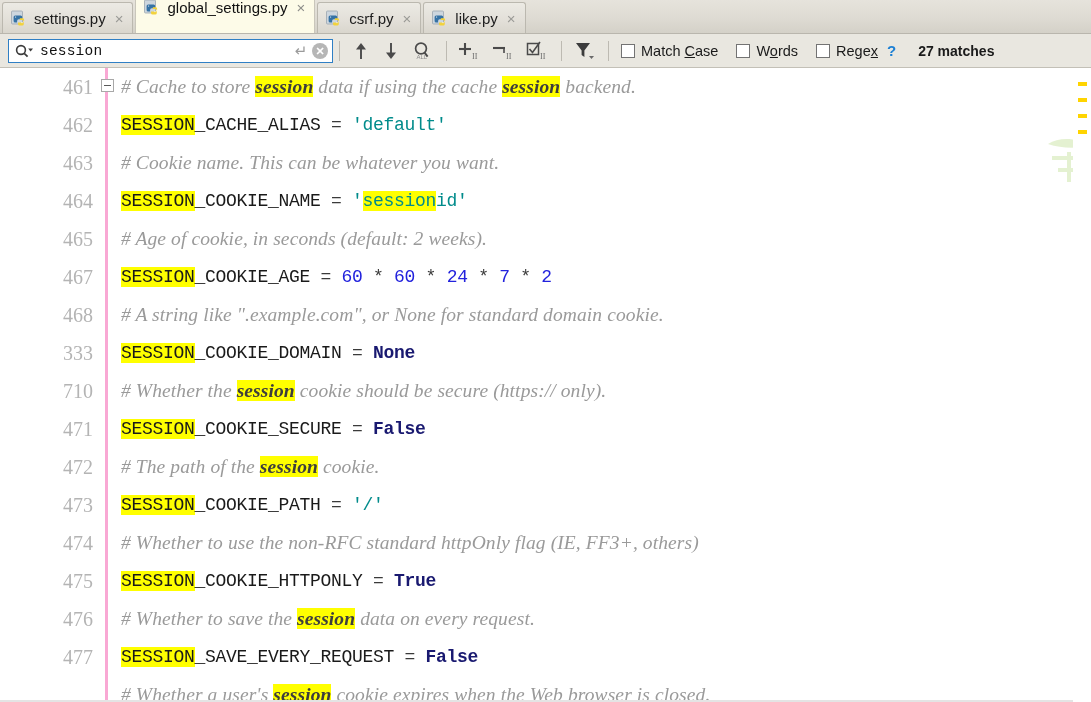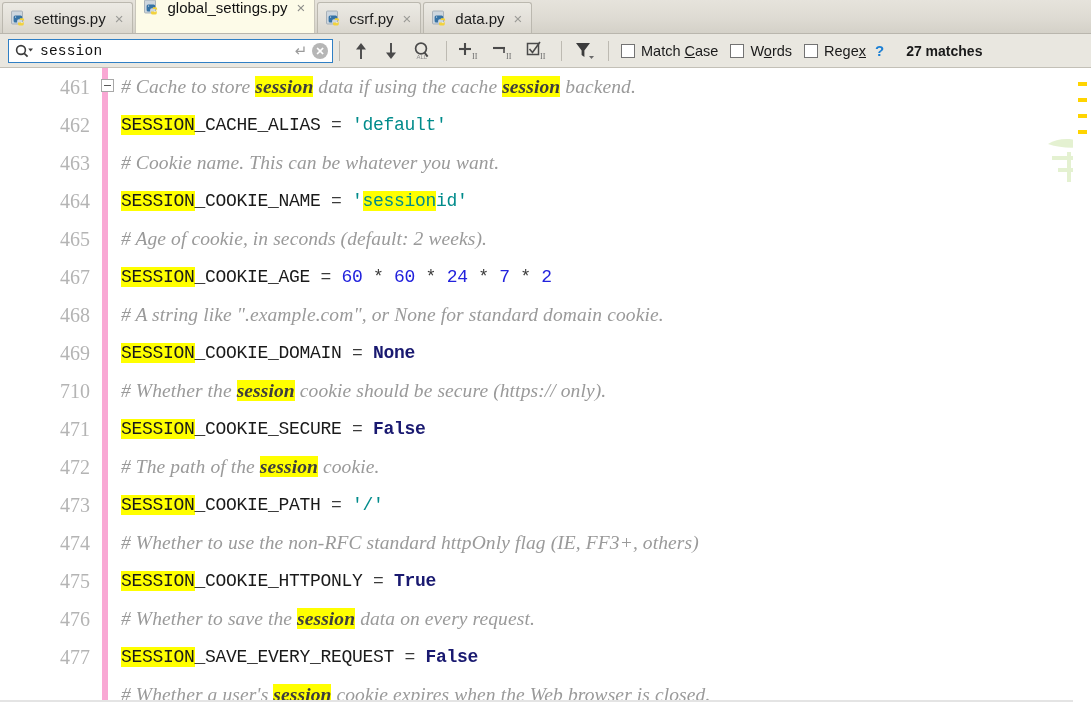--- a/index.html
+++ b/index.html
@@ -176,21 +176,21 @@
     position: relative;
     height: 634px;
     background: #ffffff;
     overflow: hidden;
   }
   .gutter {
     position: absolute;
     left: 0; top: 0; bottom: 0;
     width: 108px;
     background: #ffffff;
-    border-right: 6px solid #f9a8d4;
+    border-right: 3px solid #f9a8d4;
     box-sizing: border-box;
   }
   .gutter-line {
     height: 38px;
     line-height: 38px;
     text-align: right;
     padding-right: 12px;
     box-sizing: border-box;
     font-family: "Liberation Serif", serif;
     font-size: 20px;
@@ -323,21 +323,21 @@
         <span class="tab-close">×</span>
       </div>
       <div class="tab">
         <span class="tab-icon"><svg width="17" height="17" viewBox="0 0 17 17">
             <rect x="0.5" y="1" width="11" height="13" rx="1" fill="#cdd6de" stroke="#9aa6b0" stroke-width="0.8"></rect>
             <path d="M5 5.5h4.6a1.6 1.6 0 0 1 1.6 1.6v2.2H7.7a1.6 1.6 0 0 0-1.6 1.6v1.6H4.2a1.6 1.6 0 0 1-1.6-1.6V7.1A1.6 1.6 0 0 1 4.2 5.5z" fill="#3572A5"></path>
             <path d="M12 8.2h-3.2v1.9h2.4a1.6 1.6 0 0 1 1.6 1.6v2.3a1.6 1.6 0 0 1-1.6 1.6H8.6a1.6 1.6 0 0 1-1.6-1.6v-1.4h4.5a1.6 1.6 0 0 0 1.6-1.6V9.8A1.6 1.6 0 0 0 12 8.2z" fill="#f2d23c"></path>
             <circle cx="4.6" cy="7" r="0.6" fill="#fff"></circle>
             <circle cx="11" cy="12.6" r="0.6" fill="#fff"></circle>
           </svg></span>
-        <span class="tab-label">data.py</span>
+        <span class="tab-label">like.py</span>
         <span class="tab-close">×</span>
       </div>
     </div>
 
   <div class="searchbar">
 
     <div class="search-field">
       <span class="search-ico">
         <svg width="20" height="16" viewBox="0 0 20 16">
           <circle cx="7" cy="7" r="4.4" fill="none" stroke="#3c3c3c" stroke-width="1.6"></circle>
@@ -400,21 +400,21 @@
 
     <div class="tb-btn wide">
       <svg width="22" height="22" viewBox="0 0 22 22">
         <polygon points="2,3 16,3 10.4,10.5 10.4,17 7.6,15 7.6,10.5" fill="#3c3c3c"></polygon>
         <polygon points="15,16 20,16 17.5,19" fill="#6a6a6a"></polygon>
       </svg>
     </div>
 
     <div class="tb-sep"></div>
 
-    <div id="opts" style="display:flex;align-items:center;gap:10px;margin-left:4px;">
+    <div id="opts" style="display:flex;align-items:center;gap:16px;margin-left:4px;">
         <label class="chk-group">
           <span class="chkbox"></span>
           <span class="chk-label">Match <u>C</u>ase</span>
         </label>
         <label class="chk-group">
           <span class="chkbox"></span>
           <span class="chk-label">W<u>o</u>rds</span>
         </label>
         <label class="chk-group">
           <span class="chkbox"></span>
@@ -429,21 +429,21 @@
 
   <div class="editor">
     <div class="gutter" id="gutter">
         <div class="gutter-line">461</div>
         <div class="gutter-line">462</div>
         <div class="gutter-line">463</div>
         <div class="gutter-line">464</div>
         <div class="gutter-line">465</div>
         <div class="gutter-line">467</div>
         <div class="gutter-line">468</div>
-        <div class="gutter-line">469</div>
+        <div class="gutter-line">333</div>
         <div class="gutter-line">710</div>
         <div class="gutter-line">471</div>
         <div class="gutter-line">472</div>
         <div class="gutter-line">473</div>
         <div class="gutter-line">474</div>
         <div class="gutter-line">475</div>
         <div class="gutter-line">476</div>
         <div class="gutter-line">477</div>
       </div>
     <div class="code-area" id="codearea">

